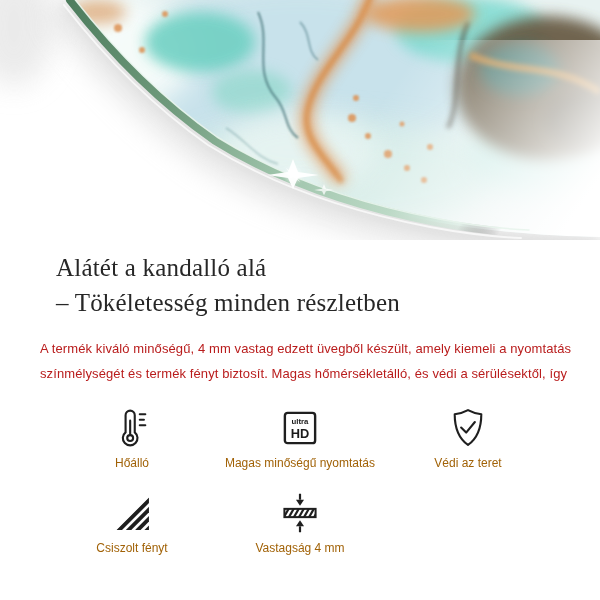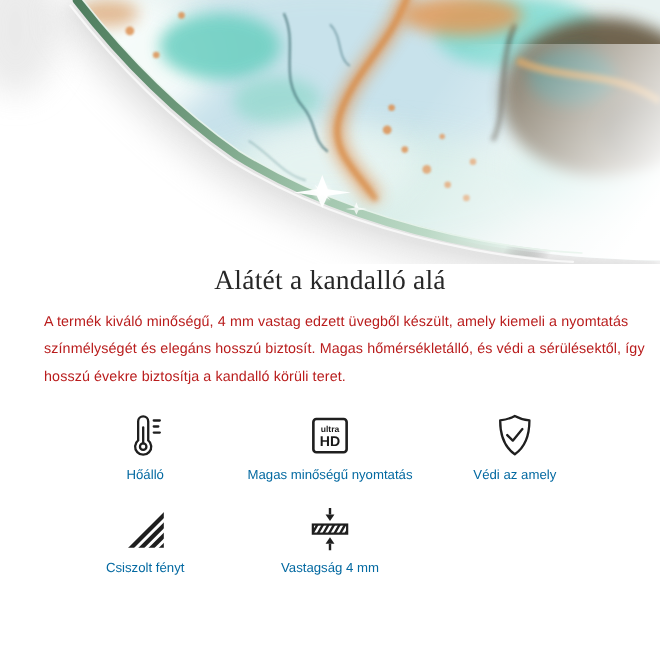--- a/index.html
+++ b/index.html
@@ -15,23 +15,22 @@
   .hero svg{display:block;}
 
   
   .content{padding:0 40px;}
   .headline{
     font-family:"Liberation Serif", serif;
     font-weight:400;
     font-size:25px;
     line-height:35px;
     color:#272727;
-    margin:4px;
+    margin:16px;
     letter-spacing:.2px;
-    text-align:center;
   }
   .headline div{white-space:nowrap;}
   .desc{
     margin-top:6px;
     font-size:13px;
     line-height:25px;
     color:#b91c1c;
     letter-spacing:.1px;
   }
   .desc div{white-space:nowrap;}
@@ -43,21 +42,21 @@
     padding:0 8px;
     margin-top:20px;
     row-gap:20px;
   }
   .feature{display:flex;flex-direction:column;align-items:center;}
   .feature .icn{height:44px;display:flex;align-items:center;justify-content:center;}
   .feature .lbl{
     margin-top:6px;
     font-size:12px;
     line-height:15px;
-    color:#0369a1;
+    color:#a16207;
     text-align:center;
   }
   .icn svg{stroke:#1f1f1f;}
 </style>
 </head>
 <body>
 
 <div class="page">
 
   <div class="hero">
@@ -159,25 +158,25 @@
         <g transform="translate(324,190) scale(0.38)" opacity="0.75">
           <polygon points="-26,0 -5,-3 0,-16 5,-3 26,0 5,3 0,14 -5,3" fill="#ffffff"></polygon>
         </g>
       </g>
     </svg>
   </div>
 
   <div class="content">
     <h1 class="headline">
       <div>Alátét a kandalló alá</div>
+      <div>– Tökéletesség minden részletben</div>
     </h1>
     <div class="desc">
       <div>A termék kiváló minőségű, 4 mm vastag edzett üvegből készült, amely kiemeli a nyomtatás</div>
-      <div>színmélységét és elegáns hosszú biztosít. Magas hőmérsékletálló, és védi a sérülésektől, így</div>
-      <div>hosszú évekre biztosítja a kandalló körüli teret.</div>
+      <div>színmélységét és termék fényt biztosít. Magas hőmérsékletálló, és védi a sérülésektől, így</div>
     </div>
 
     <div class="features">
 
       <div class="feature">
         <div class="icn">
           <svg width="44" height="44" viewBox="0 0 48 48" fill="none" stroke-width="2.3" stroke-linecap="round">
             <path d="M17,28.7 L17,10 A5,5 0 0 1 27,10 L27,28.7 A8,8 0 1 1 17,28.7 Z"></path>
             <circle cx="22" cy="35" r="3.2"></circle>
             <path d="M22,16 L22,31.6"></path>
@@ -198,21 +197,21 @@
         <div class="lbl">Magas minőségű nyomtatás</div>
       </div>
 
       <div class="feature">
         <div class="icn">
           <svg width="44" height="44" viewBox="0 0 48 48" fill="none" stroke-width="2.3" stroke-linecap="round" stroke-linejoin="round">
             <path d="M24,4.5 C28.5,7 33.5,8.3 38.5,9 C38.5,21 35.5,34.5 24,42.5 C12.5,34.5 9.5,21 9.5,9 C14.5,8.3 19.5,7 24,4.5 Z"></path>
             <path d="M16.5,23.5 L22,29 L31.5,17.5"></path>
           </svg>
         </div>
-        <div class="lbl">Védi az amely</div>
+        <div class="lbl">Védi az teret</div>
       </div>
 
 
       <div class="feature">
         <div class="icn">
           <svg width="44" height="44" viewBox="0 0 52 52" fill="none">
             <defs>
                 <clipPath id="triClip">
                   <polygon points="7,46 46,7 46,46"></polygon>
                 </clipPath>

